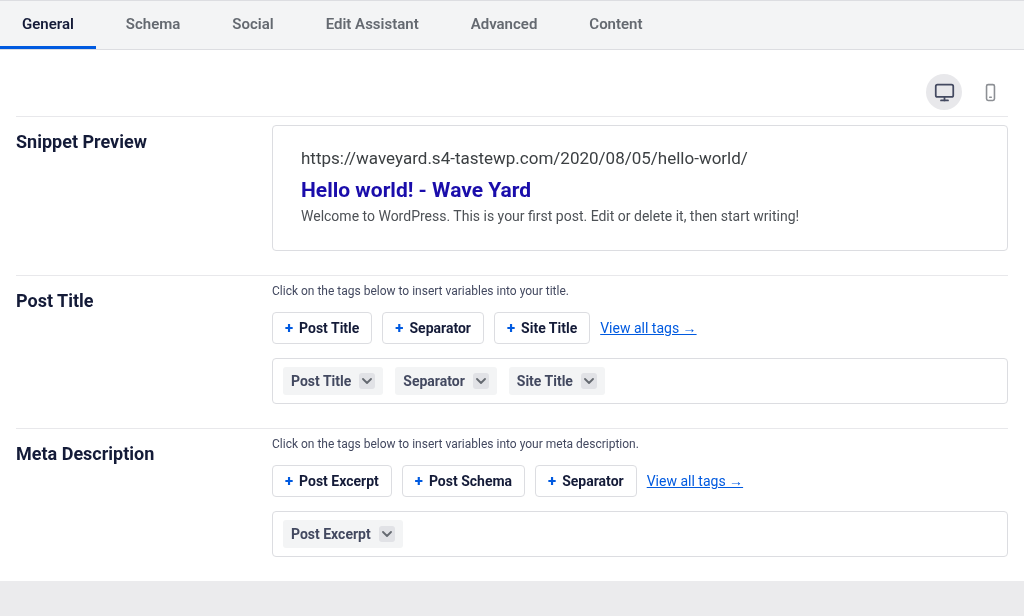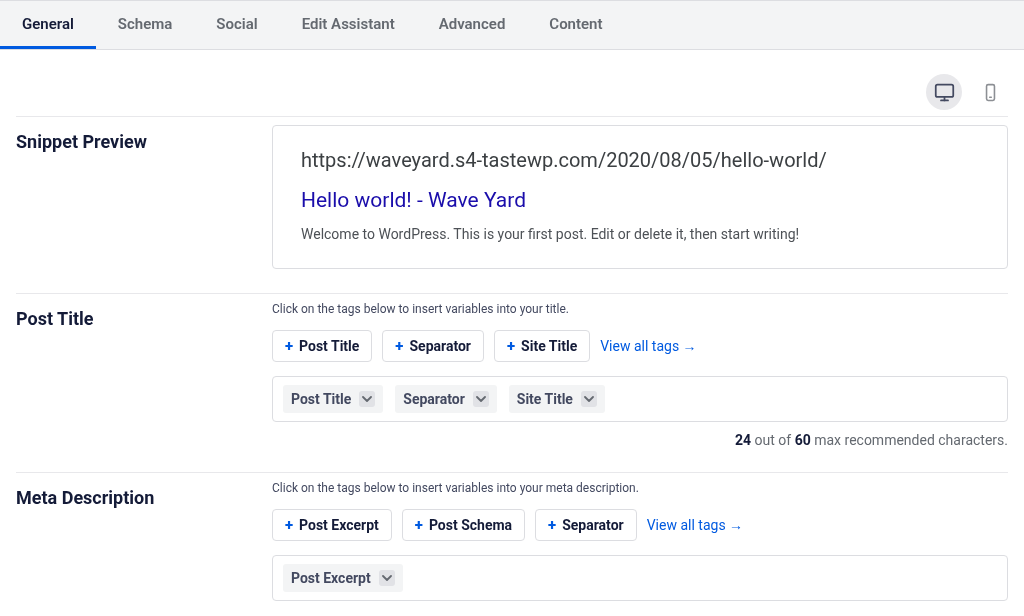--- a/index.html
+++ b/index.html
@@ -28,21 +28,21 @@
     height:616px;
     overflow:hidden;
   }
   .page{
     background:#fff;
   }
   
   .tabs{
     display:flex;
     align-items:center;
-    gap:0;
+    gap:8px;
     background:var(--tabbg);
     border:1px solid var(--border-soft);
     border-left:none;border-right:none;
   }
   .tab{
     padding:16px 22px 14px;
     font-size:15px;
     font-weight:600;
     color:var(--muted2);
     cursor:pointer;
@@ -88,41 +88,41 @@
     flex:1 1 auto;
     min-width:0;
   }
   
   .serp{
     border:1px solid var(--border-soft);
     border-radius:4px;
     padding:22px 28px 24px;
     background:#fff;
   }
-  .serp-url{color:var(--google-url);font-size:20px;margin-bottom:16px}
-  .serp-title{color:var(--link);font-size:21px;font-weight:400;margin-bottom:12px}
+  .serp-url{color:var(--google-url);font-size:17px;margin-bottom:10px}
+  .serp-title{color:var(--link);font-size:21px;font-weight:700;margin-bottom:4px}
   .serp-desc{color:var(--google-desc);font-size:14px;line-height:1.45}
   
   .hint{color:var(--muted);font-size:12px;margin-bottom:14px}
   
   .tag-row{display:flex;align-items:center;gap:10px;margin-bottom:14px;flex-wrap:wrap}
   .tag-btn{
     display:inline-flex;align-items:center;gap:6px;
     border:1px solid var(--border-soft);
     border-radius:4px;
     background:#fff;
     padding:6px 12px;
     font-weight:700;
     font-size:14px;
     color:#141b38;
     cursor:pointer;
     line-height:1.2;
   }
   .tag-btn .plus{color:var(--blue);font-weight:800;font-size:15px}
-  .view-all{color:var(--blue);font-size:14px;cursor:pointer}
+  .view-all{color:var(--blue);text-decoration:underline;font-size:14px;cursor:pointer}
   
   .var-field{
     border:1px solid var(--border-soft);
     border-radius:4px;
     padding:8px 10px;
     display:flex;align-items:center;gap:12px;
     background:#fff;
   }
   .chip{
     display:inline-flex;align-items:center;gap:8px;
@@ -237,23 +237,20 @@
           <span class="chip">
             <span>Site Title</span>
             <span class="dd">
                 <svg width="10" height="10" viewBox="0 0 10 10">
                   <path d="M1 3l4 4 4-4" fill="none" stroke="#646970" stroke-width="1.8" stroke-linecap="round" stroke-linejoin="round"></path>
                 </svg>
               </span>
           </span>
         </div>
 
-        <div class="counter">
-          <b>24</b><span> out of </span><b>60</b><span> max recommended characters.</span>
-        </div>
       </div>
     </div>
 
     <div class="section">
       <div class="section-label">Meta Description</div>
       <div class="section-body">
         <div class="hint">Click on the tags below to insert variables into your meta description.</div>
 
         <div class="tag-row">
           <span class="tag-btn">

